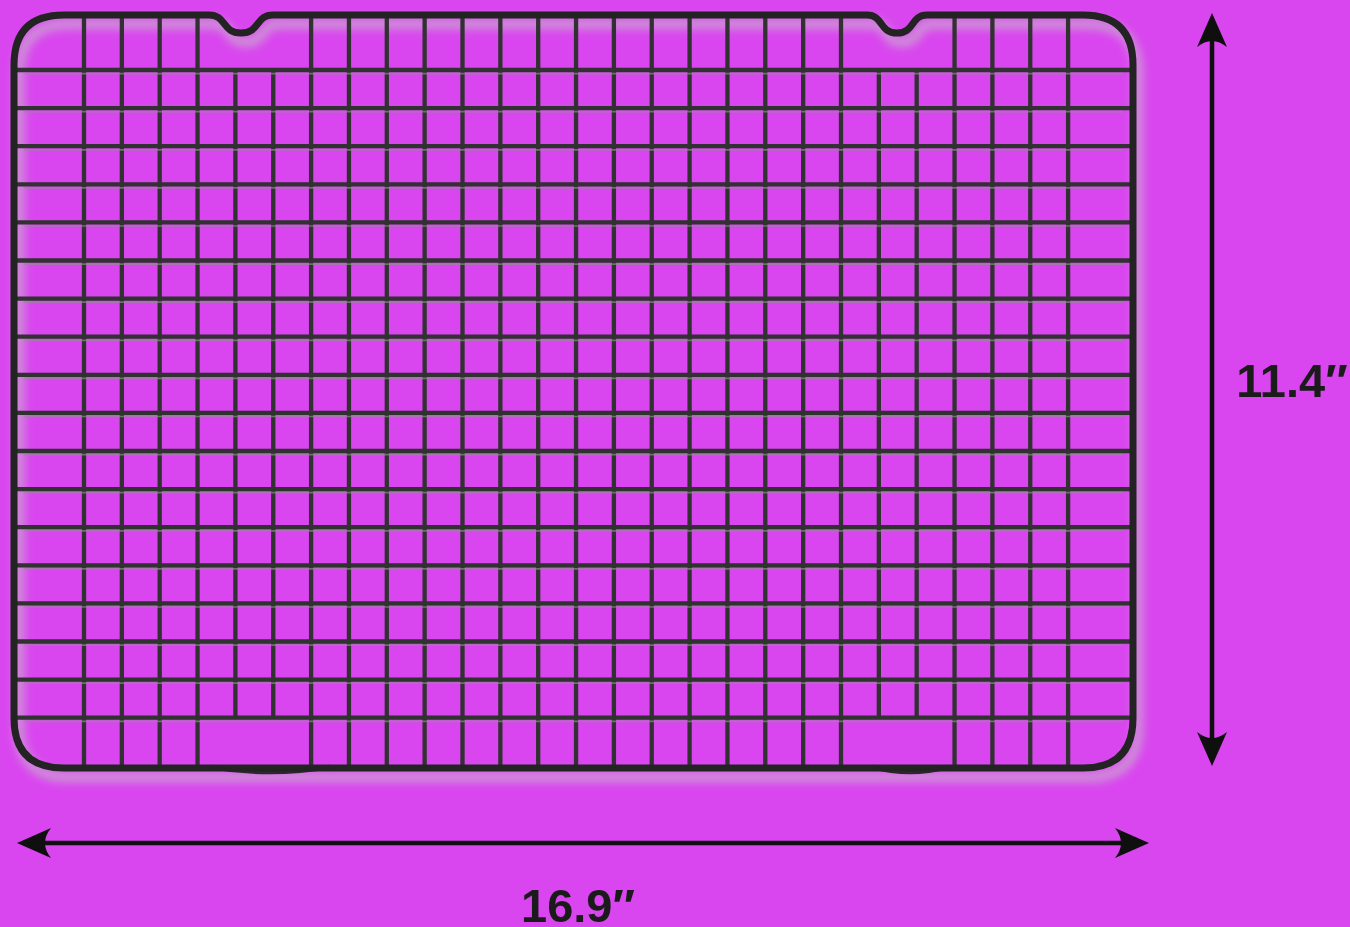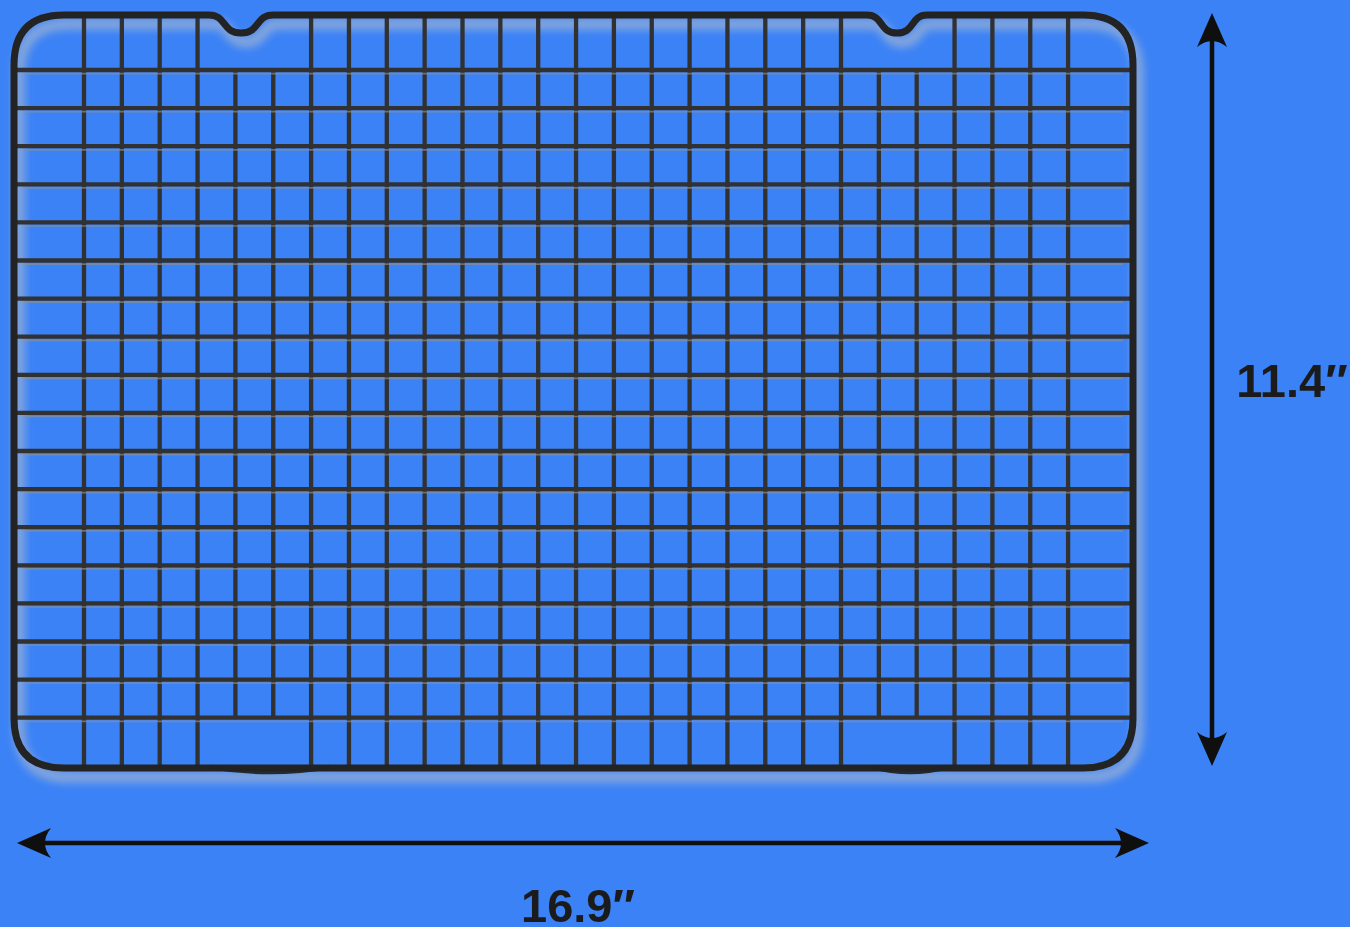--- a/index.html
+++ b/index.html
@@ -1,16 +1,16 @@
 <!DOCTYPE html>
 <html><head>
 <meta charset="utf-8">
 <style>
   html,body{margin:0;padding:0;background:#ffffff;}
-  .stage{position:relative;width:1350px;height:927px;background:#3b82f6;overflow:hidden;}
+  .stage{position:relative;width:1350px;height:927px;background:#d946ef;overflow:hidden;}
   svg{display:block;}
   .dim-label{
     font-family:"Liberation Sans", sans-serif;
     font-weight:700;
     fill:#1b1b1b;
   }
 </style>
 </head>
 <body>
 

